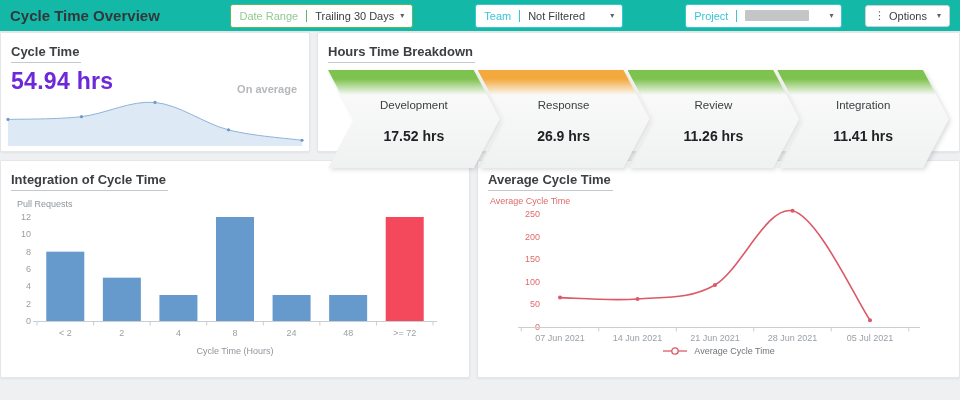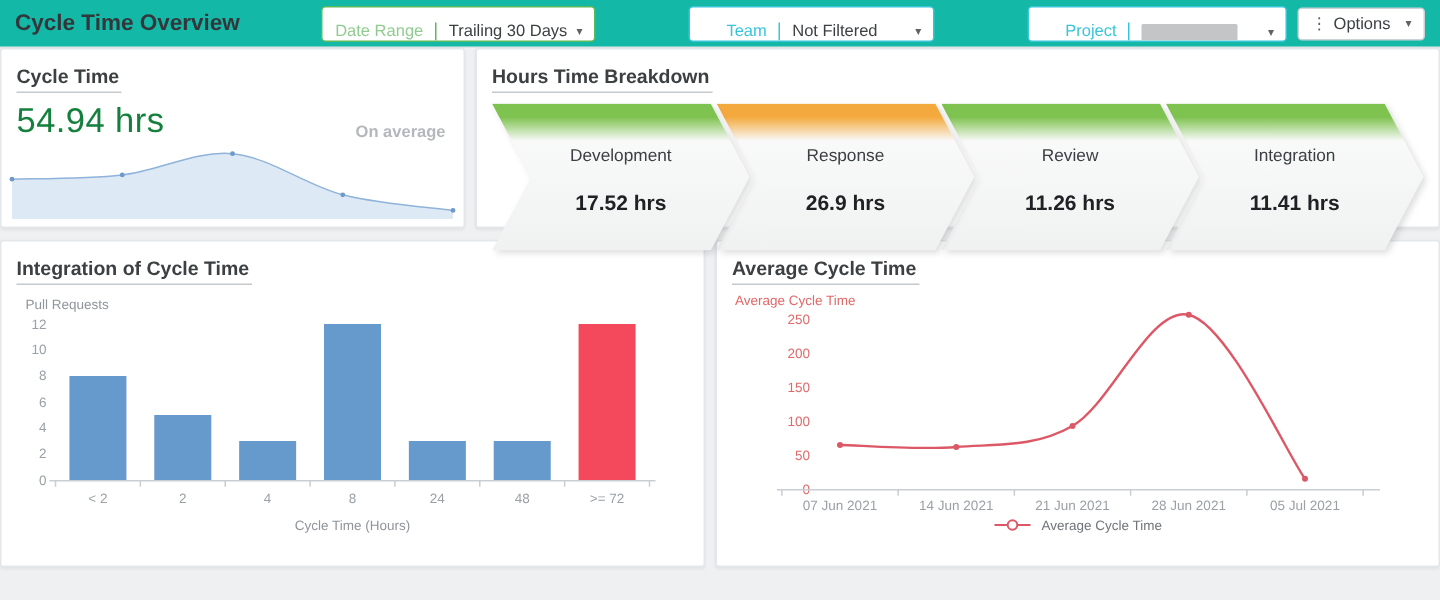--- a/index.html
+++ b/index.html
@@ -12,27 +12,27 @@
   }
   
   header {
     height:32px; background:#14b8a6; border-bottom:1px solid #e2e5e8;
     display:flex; align-items:center; padding:0 10px;
   }
   h1.page-title { font-size:15px; margin:0; color:#33373b; font-weight:bold; }
   .filters { margin-left:auto; display:flex; align-items:center; gap:14px; }
   .options-spacer { margin-left:auto; }
   .control {
-    display:inline-flex; align-items:flex-end; height:24px;
+    display:inline-flex; align-items:center; height:24px;
     border:1px solid; border-radius:3px; background:#fff; font-size:11px; overflow:hidden;margin-left:48px;
   }
   .control .seg { display:flex; align-items:center; padding:0 8px; }
   .control.green { border-color:#5cb85c; }
   .control.green .flabel { color:#90cb90; border-right:1px solid #5cb85c; }
-  .control.teal { border-color:#39c5d8;padding-left:16px; }
+  .control.teal { border-color:#39c5d8; }
   .control.teal .flabel { color:#39c5d8; border-right:1px solid #39c5d8; }
   .control .fvalue { color:#3c4043; }
   .caret { font-size:8px; color:#5f6368; margin-left:6px; }
   .team-value { width:102px; justify-content:space-between; }
   .project-value { width:104px; justify-content:space-between; }
   .redacted { width:64px; height:11px; background:#c3c5c7; border-radius:1px; }
   button.options {
     height:22px; border:1px solid #cdd2d7; border-radius:3px; background:#fff;
     color:#3c4043; font-size:11px; display:inline-flex; align-items:center; gap:4px;
     padding:0 8px; cursor:pointer; font-family:inherit;
@@ -50,21 +50,21 @@
   .p-cycle { width:310px; flex:none; }
   .p-break { flex:1; }
   .p-dist  { width:470px; flex:none; }
   .p-avg   { flex:1; }
   h2.panel-title {
     font-size:13px; font-weight:bold; color:#3c4043; margin:0;
     display:inline-block; border-bottom:1px solid #c5c9cd; padding:0 2px 3px 0;
   }
   
   .val-row { display:flex; align-items:flex-end; margin-top:5px; }
-  .big-value { font-size:23px; font-weight:normal; color:#15803d; letter-spacing:.3px; }
+  .big-value { font-size:23px; font-weight:bold; color:#6d28d9; letter-spacing:.3px; }
   .caption { margin-left:auto; font-size:11px; color:#b4b8bc; padding-right:2px;font-weight:bold; }
   .spark { position:absolute; left:5px; bottom:5px; width:calc(100% - 10px); height:54px; display:block; }
   
   .stages { display:flex; margin-top:7px; }
   .stage { flex:1; height:98px; position:relative; filter:drop-shadow(2px 2px 2px rgba(0,0,0,.13)); }
   .stage + .stage { margin-left:-22px; }
   .stage:nth-child(1){ z-index:4; } .stage:nth-child(2){ z-index:3; }
   .stage:nth-child(3){ z-index:2; } .stage:nth-child(4){ z-index:1; }
   .chev {
     position:absolute; inset:0;

